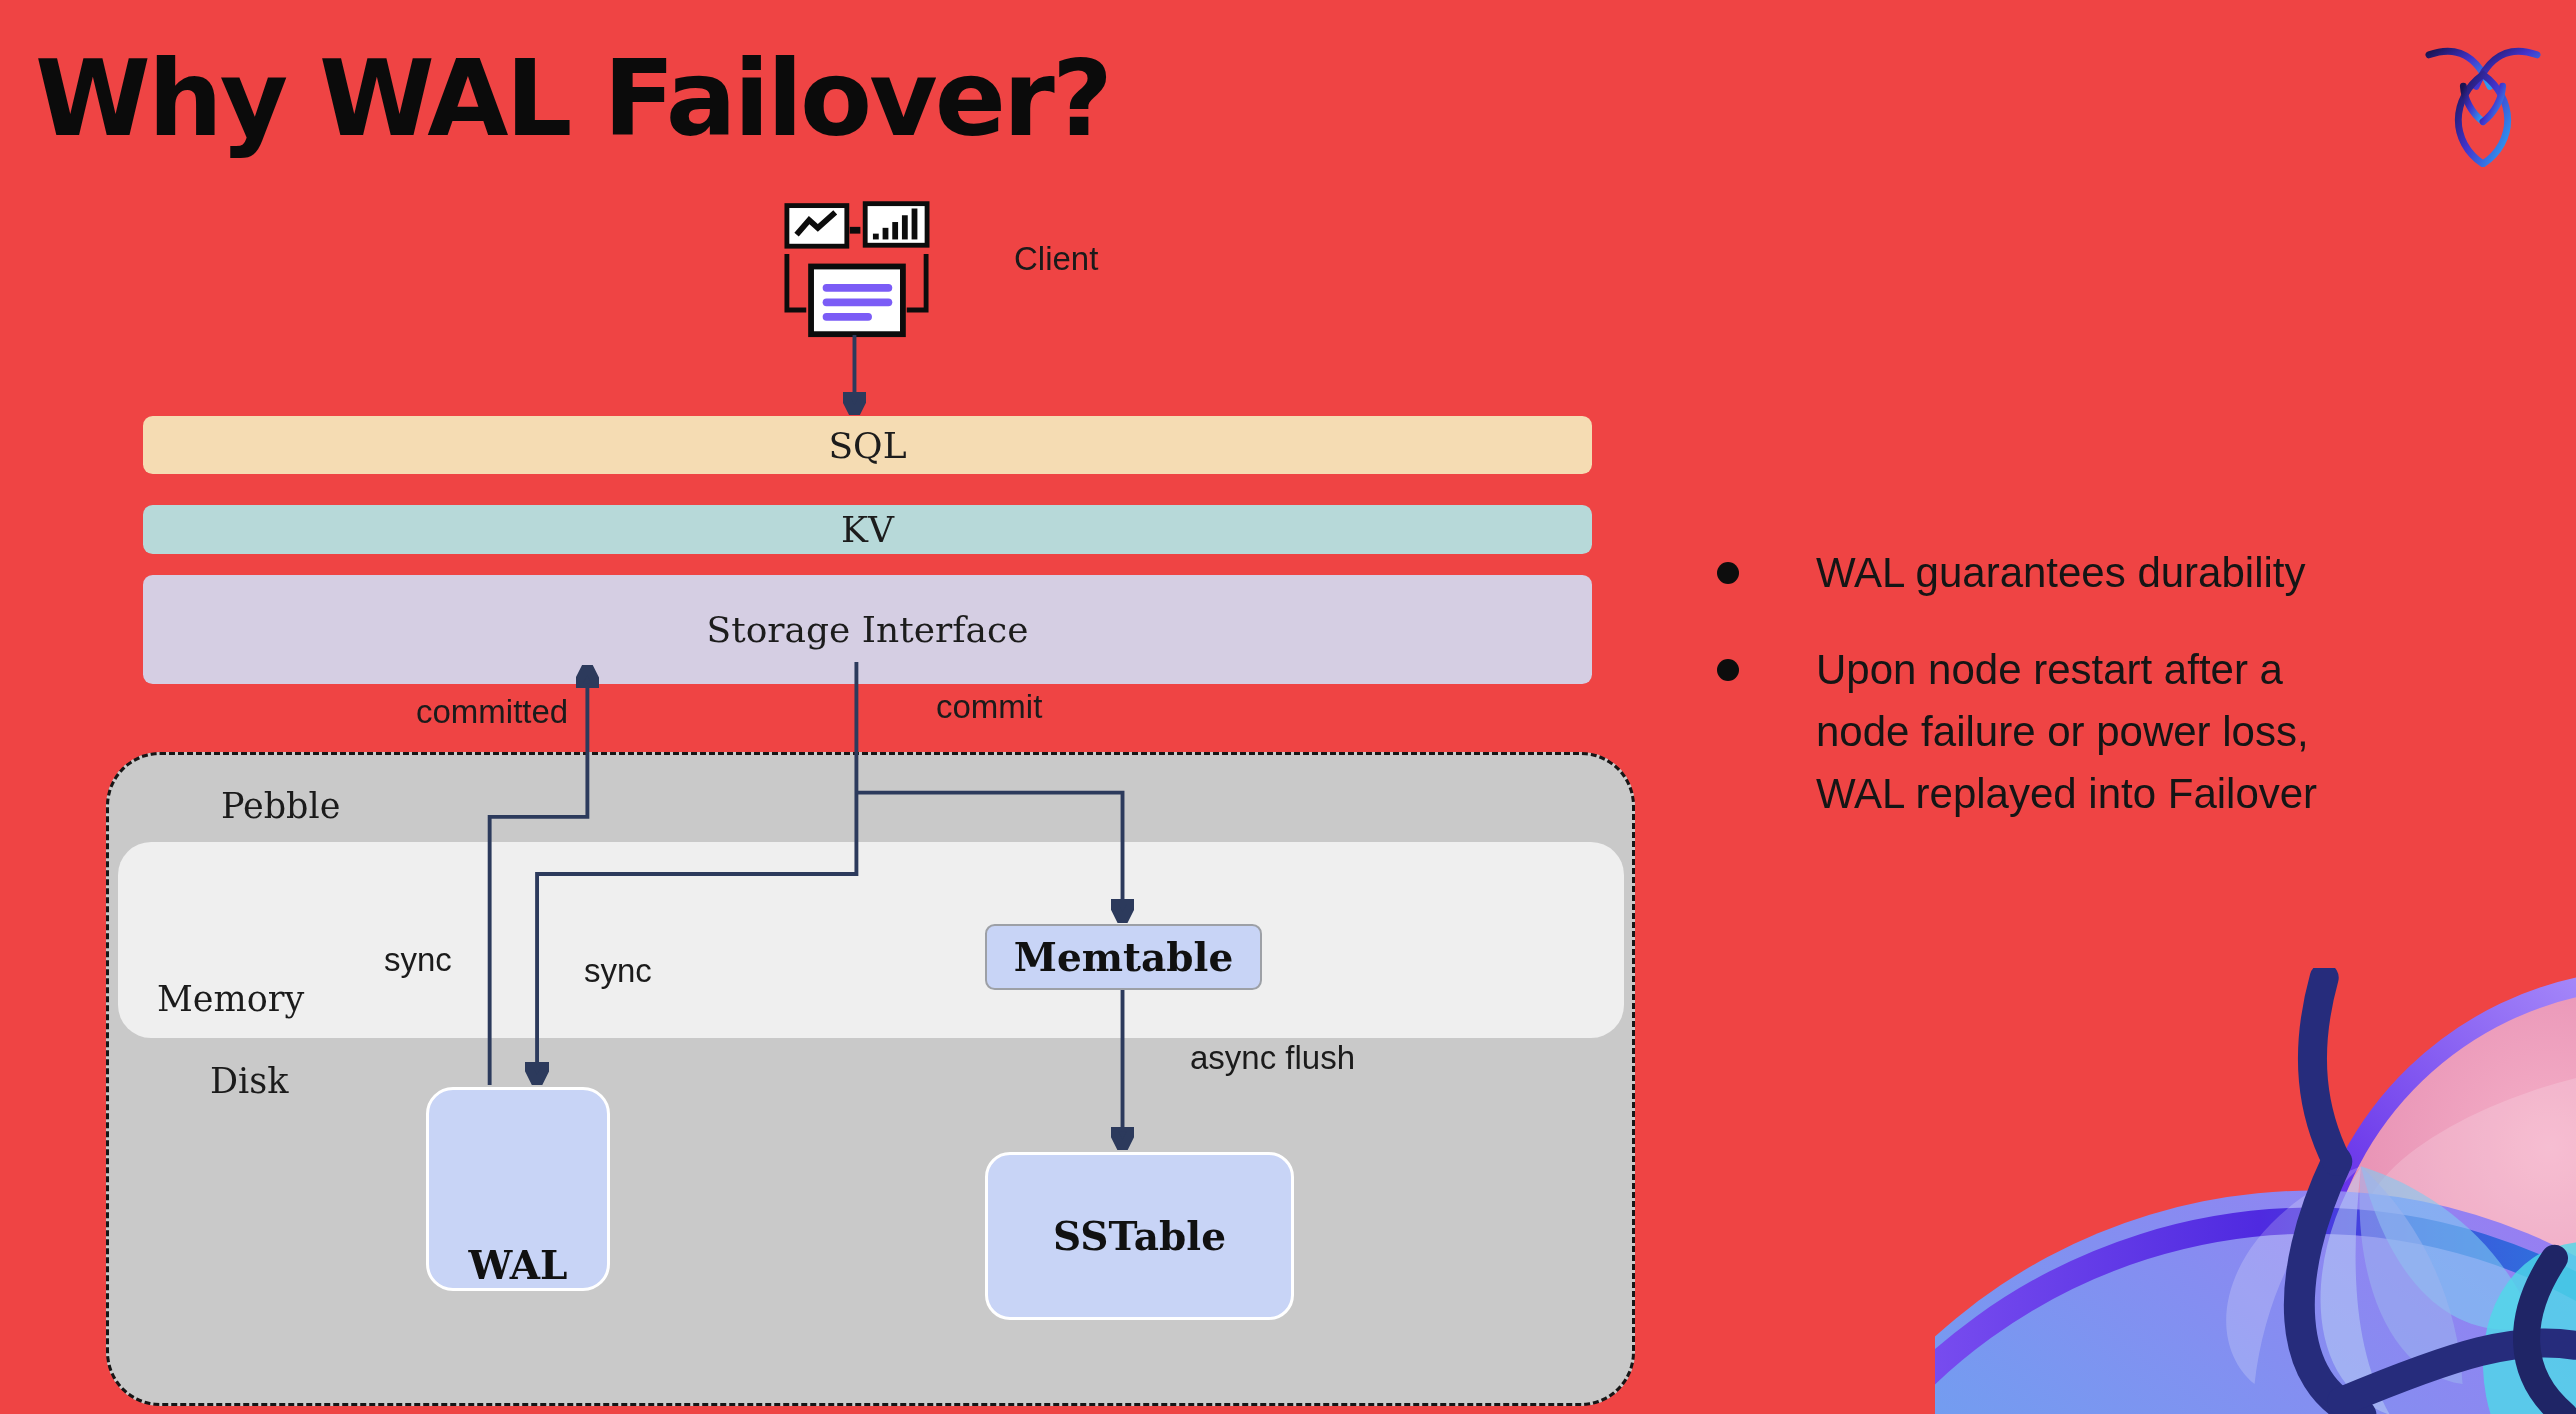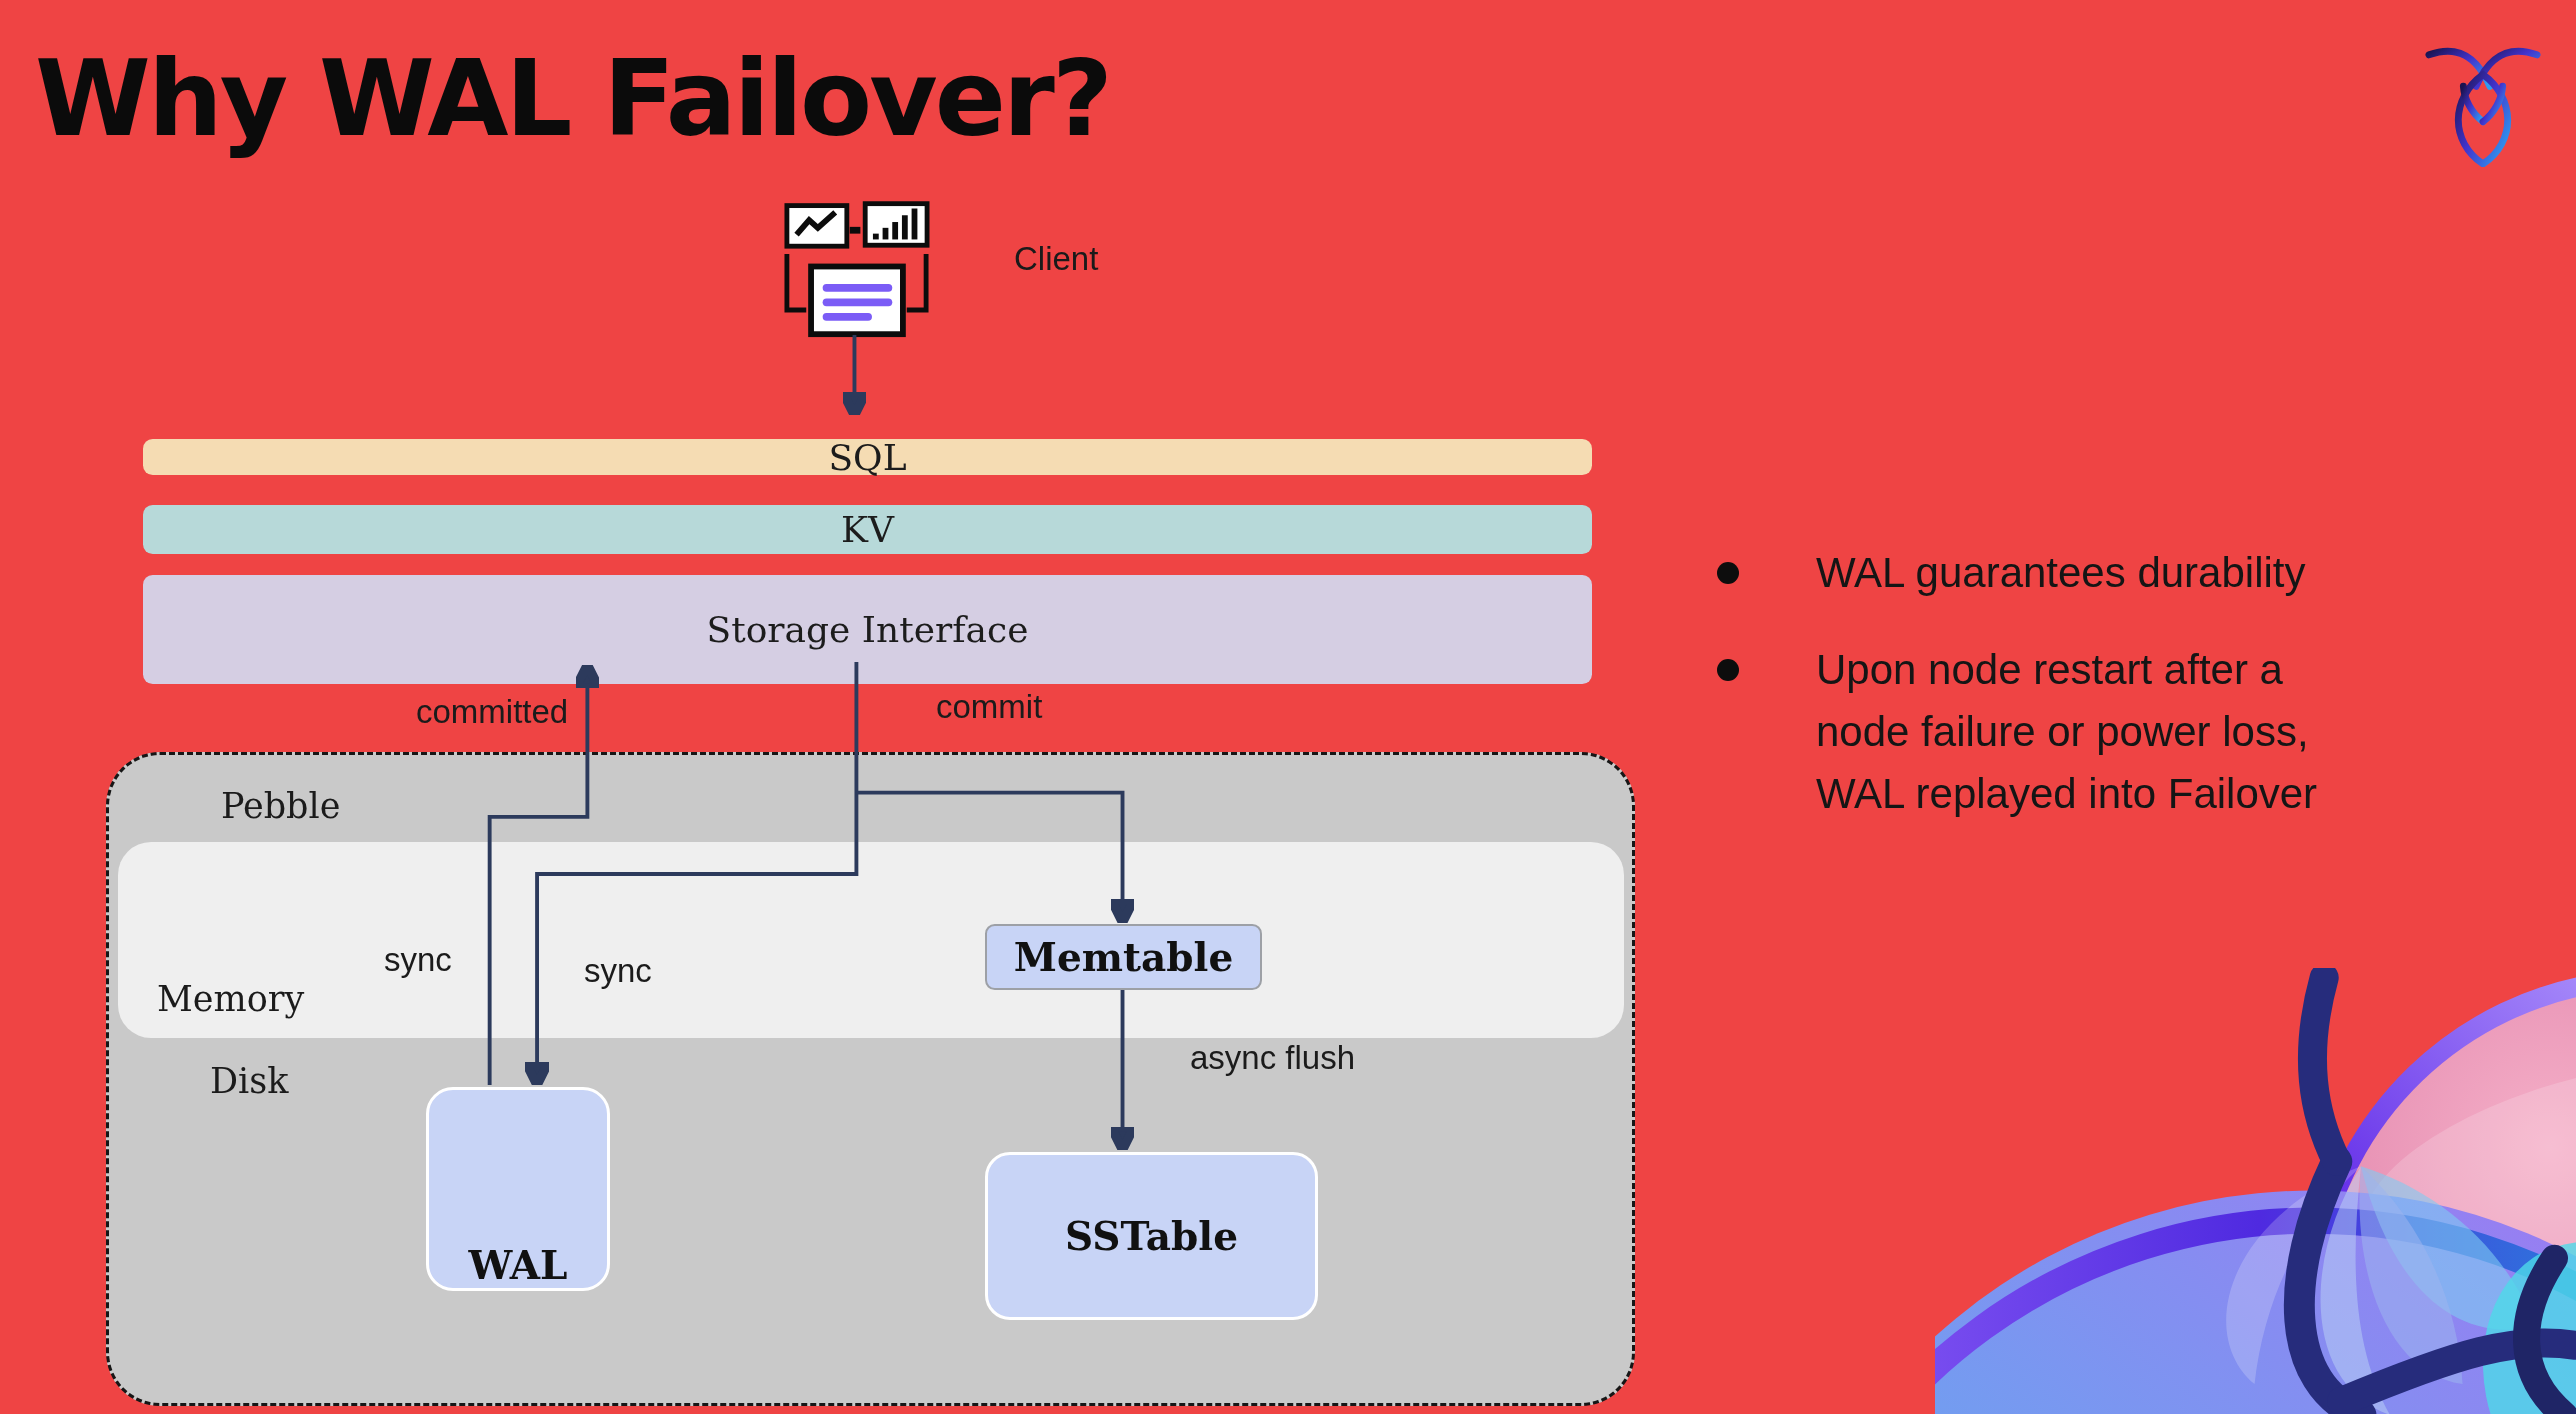--- a/index.html
+++ b/index.html
@@ -11,21 +11,21 @@
          font-weight:800;font-size:105px;line-height:1.15;letter-spacing:-2.9px;color:#0b0b0b;}
 
   
   .client-icon{position:absolute;left:779px;top:194px;width:155px;height:145px;}
   .client-label{position:absolute;left:1014px;top:240px;font-size:33px;color:#1a1a1a;}
 
   
   .layer-bar{position:absolute;left:143px;width:1449px;border-radius:9.7px;
              display:flex;align-items:center;justify-content:center;
              font-family:"DejaVu Serif","Liberation Serif",serif;font-size:36px;color:#1c1c1c;}
-  .bar-sql{top:416px;height:36px;background:var(--sql-bar,#F5DCB3);margin-top:23px;}
+  .bar-sql{top:416px;height:58px;background:var(--sql-bar,#F5DCB3);}
   .bar-kv{top:505px;height:49px;background:var(--kv-bar,#B7D9D9);}
   .bar-storage{top:575px;height:109px;background:var(--storage-bar,#D5CEE3);}
 
   
   .pebble-box{position:absolute;left:106px;top:752px;width:1529px;height:654px;
               background:var(--pebble-fill,#C9C9C9);border:3.9px dashed #161616;border-radius:54px;
               box-sizing:border-box;}
   .memory-band{position:absolute;left:118px;top:842px;width:1506px;height:196px;
                background:var(--memory-fill,#EFEFEF);border-radius:33px;}
   .region-label{position:absolute;font-family:"DejaVu Serif","Liberation Serif",serif;
@@ -33,21 +33,21 @@
   .lbl-pebble{left:221px;top:786px;}
   .lbl-memory{left:157px;top:979px;}
   .lbl-disk{left:210px;top:1061px;}
 
   
   .node{position:absolute;display:flex;align-items:center;justify-content:center;
         background:var(--node-fill,#C8D4F6);box-sizing:border-box;
         font-family:"DejaVu Serif","Liberation Serif",serif;font-weight:bold;font-size:39px;color:#111;}
   .node-wal{left:426px;top:1087px;width:184px;height:204px;border:3.9px solid #fff;border-radius:27px;align-items:flex-end;}
   .node-memtable{left:985px;top:924px;width:277px;height:66px;border:2.9px solid #9DA0A6;border-radius:9.7px;align-items:center;}
-  .node-sstable{left:985px;top:1152px;width:333px;height:168px;border:3.9px solid #fff;border-radius:25px;}
+  .node-sstable{left:985px;top:1152px;width:309px;height:168px;border:3.9px solid #fff;border-radius:25px;}
 
   
   .arrows{position:absolute;left:0;top:0;width:2576px;height:1415px;pointer-events:none;}
   .arrows path,.arrows line{stroke:var(--arrow,#2C3A5C);stroke-width:4;fill:none;}
 
   
   .edge-label{position:absolute;font-size:33px;color:#1b1b1b;}
   .lbl-committed{left:416px;top:693px;}
   .lbl-commit{left:920px;top:688px;margin-left:16px;}
   .lbl-sync-left{left:384px;top:941px;}

